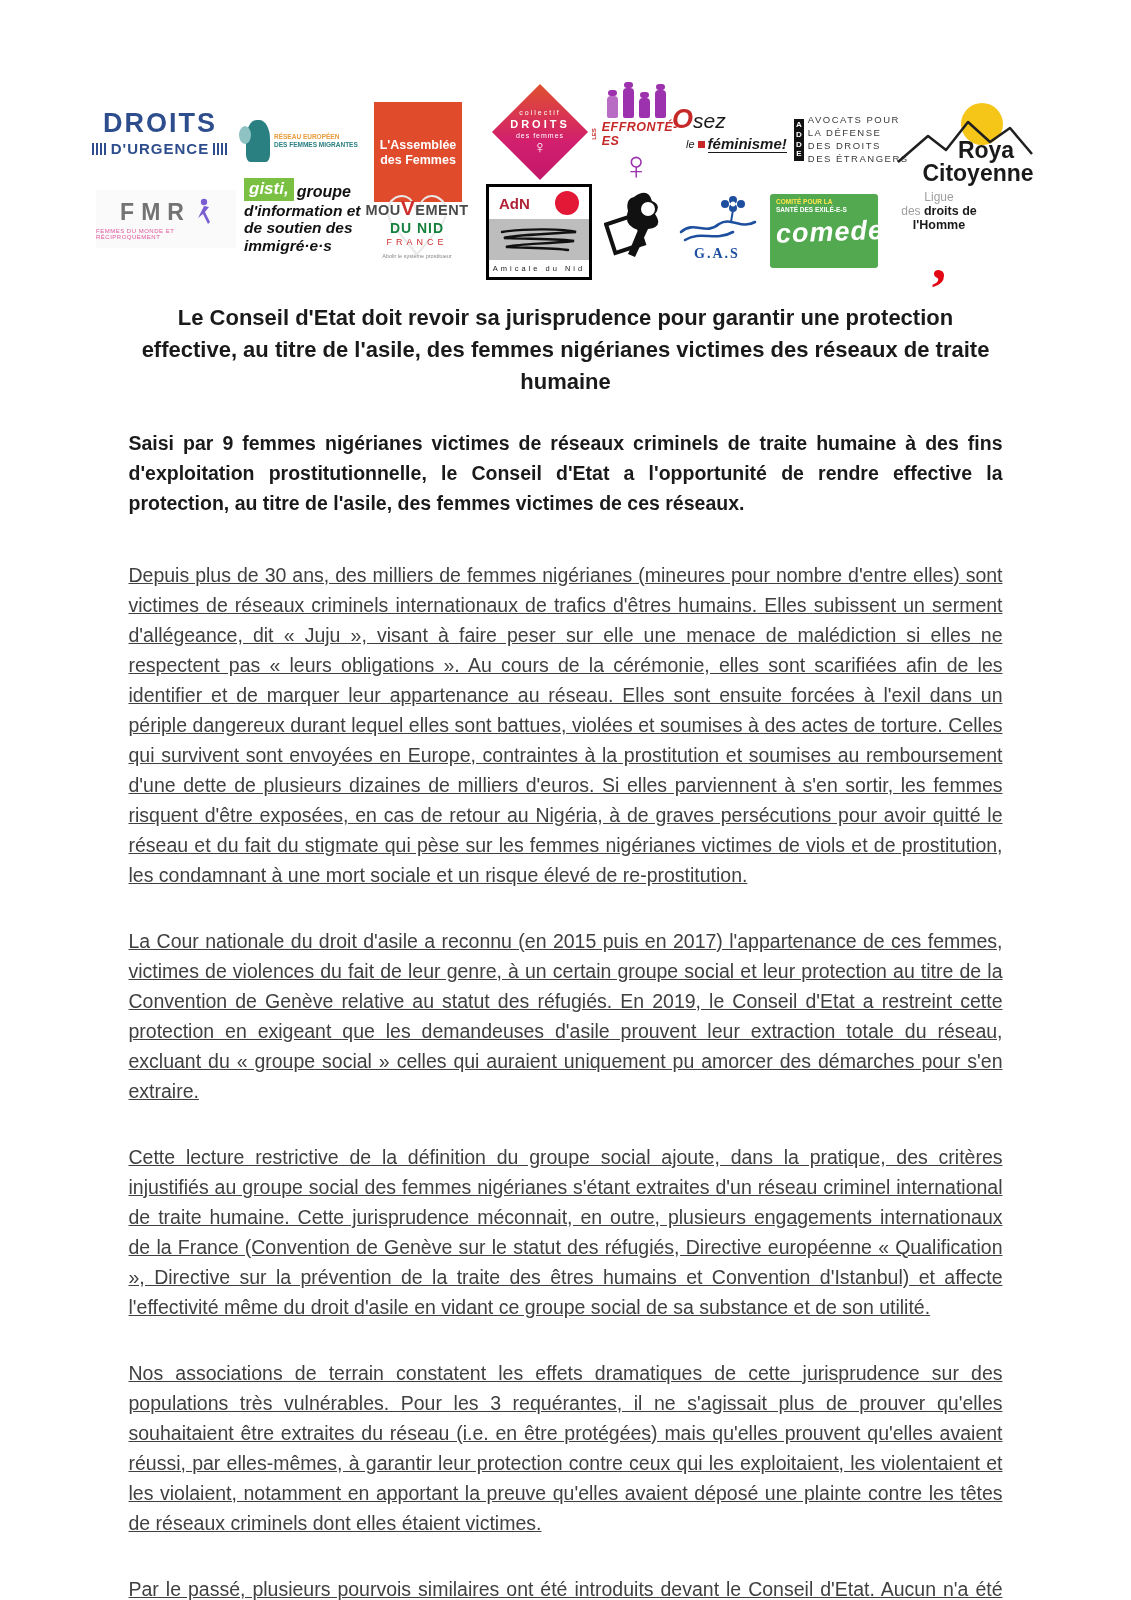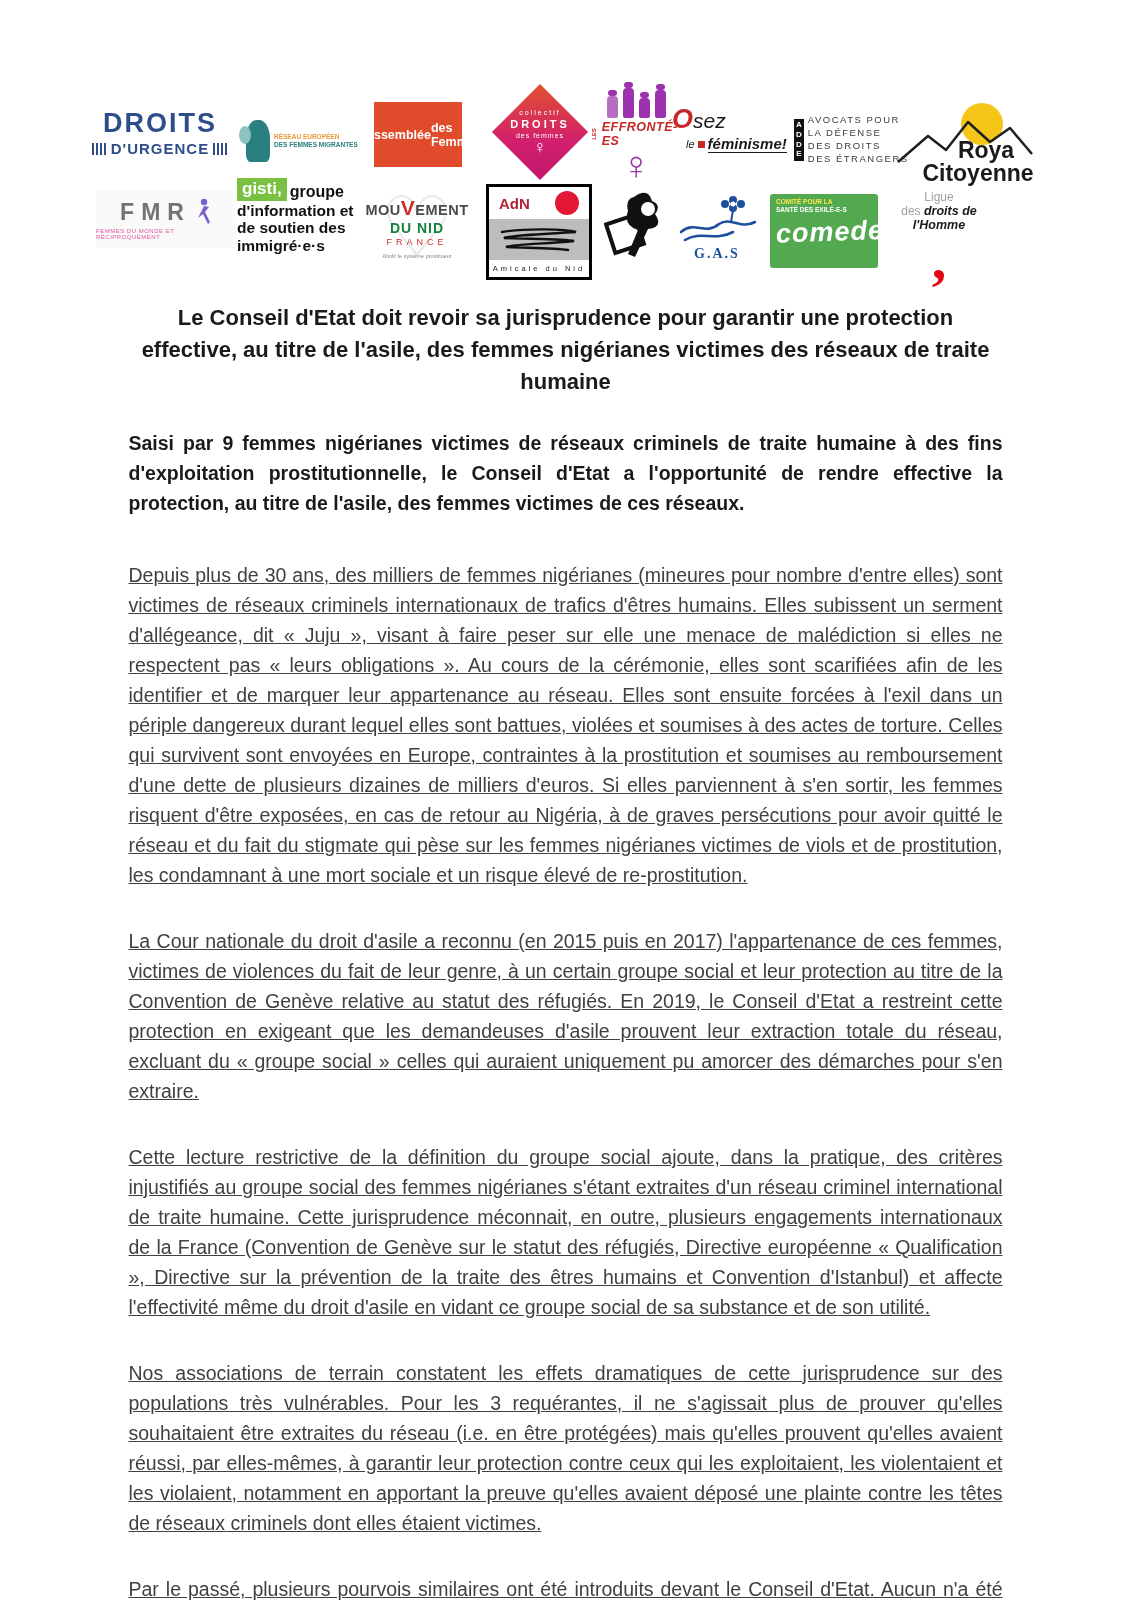--- a/index.html
+++ b/index.html
@@ -20,22 +20,22 @@
   #lg-droits-urgence .hatch{width:20px;height:12px;background:repeating-linear-gradient(90deg,#2e4d8c 0 2px,transparent 2px 4px);}
 
   
   #lg-refm{left:246px;top:120px;width:112px;display:flex;align-items:center;gap:4px;}
   #lg-refm .fig{width:24px;height:42px;background:#2a7f80;border-radius:45% 45% 18% 18%;position:relative;flex:0 0 auto;}
   #lg-refm .fig::before{content:"";position:absolute;left:-7px;top:6px;width:12px;height:18px;background:#8fc3c3;border-radius:50%;}
   #lg-refm .t1{font-size:6.5px;font-weight:700;color:#e89b3a;line-height:1.3;}
   #lg-refm .t2{font-size:6.5px;font-weight:700;color:#2a7f80;line-height:1.3;}
 
   
-  #lg-assemblee{left:374px;top:102px;width:88px;height:65px;background:#e04b2c;color:#fff;
-    display:flex;flex-direction:row;justify-content:center;align-items:center;}
+  #lg-assemblee{left:374px;top:102px;width:88px;height:100px;background:#e04b2c;color:#fff;
+    display:flex;flex-direction:column;justify-content:center;align-items:center;}
   #lg-assemblee .a1{font-weight:700;font-size:12.5px;}
   #lg-assemblee .a2{font-weight:700;font-size:12.5px;margin-top:1px;}
 
   
   #lg-collectif{left:494px;top:86px;width:92px;height:92px;}
   #lg-collectif .diamond{position:absolute;inset:12px;background:linear-gradient(135deg,#e0512e 0%,#d21f6e 60%,#c2186b 100%);transform:rotate(45deg);}
   #lg-collectif .inner{position:absolute;inset:0;display:flex;flex-direction:column;align-items:center;justify-content:center;color:#fff;z-index:2;}
   #lg-collectif .c1{font-size:7px;letter-spacing:2px;}
   #lg-collectif .c2{font-size:11px;font-weight:700;letter-spacing:3px;margin:2px 0;}
   #lg-collectif .c3{font-size:7px;letter-spacing:1px;}
@@ -71,21 +71,21 @@
   
   #lg-roya{left:894px;top:96px;width:142px;height:92px;}
 
   
   #lg-fmr{left:96px;top:190px;width:140px;height:58px;background:#fafafa;display:flex;flex-direction:column;align-items:center;justify-content:center;}
   #lg-fmr .row{display:flex;align-items:center;gap:4px;}
   #lg-fmr .acr{color:#737373;font-weight:800;font-size:23px;letter-spacing:7px;}
   #lg-fmr .sub{color:#e0559b;font-size:6px;letter-spacing:0.5px;margin-top:2px;}
 
   
-  #lg-gisti{left:237px;top:178px;width:122px;height:96px;color:#111;}
+  #lg-gisti{left:244px;top:178px;width:122px;height:96px;color:#111;font-style:italic;}
   #lg-gisti .row1{display:flex;align-items:flex-end;gap:3px;}
   #lg-gisti .box{background:#7ac143;color:#fff;font-weight:800;font-size:17px;padding:1px 5px 2px 5px;}
   #lg-gisti .g1{font-weight:800;font-size:16px;}
   #lg-gisti .glines{font-weight:800;font-size:15.5px;line-height:1.12;margin-top:1px;}
 
   
   #lg-nid{left:358px;top:186px;width:118px;height:90px;text-align:center;position:absolute;}
   #lg-nid .heart{position:absolute;left:50%;top:46%;transform:translate(-50%,-50%);font-size:84px;color:#e9e9e9;z-index:0;line-height:1;}
   #lg-nid .txt{position:relative;z-index:1;padding-top:10px;}
   #lg-nid .m1{font-weight:800;font-size:14.5px;color:#4a4a4a;letter-spacing:0.5px;}
@@ -113,21 +113,21 @@
   #lg-comede{left:770px;top:194px;width:108px;height:74px;background:#52a94f;border-radius:3px;color:#fff;padding:4px 6px;}
   #lg-comede .c1{font-size:6.5px;font-weight:800;color:#ffe84d;line-height:1.3;}
   #lg-comede .c2{font-size:6.5px;font-weight:800;color:#fff;line-height:1.3;}
   #lg-comede .name{font-size:27px;font-weight:800;font-style:italic;letter-spacing:1px;margin-top:2px;transform:rotate(-2deg);}
 
   
   #lg-ldh{left:892px;top:190px;width:94px;height:96px;text-align:center;}
   #lg-ldh .l1{color:#9e9e9e;font-size:12px;}
   #lg-ldh .l2{font-size:12px;}
   #lg-ldh .l2 .gray{color:#9e9e9e;}
-  #lg-ldh .l2 b, #lg-ldh .l3{color:#1a1a1a;font-weight:800;font-size:12.5px;font-style:italic;}
+  #lg-ldh .l2 b, #lg-ldh .l3{color:#1a1a1a;font-weight:800;font-size:12.5px;}
   #lg-ldh .comma{color:#e30613;font-family:"Liberation Serif",serif;font-weight:700;font-size:58px;line-height:0.45;margin-top:14px;}
 
   
   .content{width:874px;margin:0 auto;}
   .doc-title{font-weight:700;font-size:22px;line-height:1.45;text-align:center;color:#1a1a1a;margin:10px 0 30px 0;}
   .lead{font-weight:700;font-size:19.5px;line-height:30px;text-align:justify;margin:0 0 42px 0;color:#1a1a1a;}
   .para{font-size:19.5px;line-height:30px;text-align:justify;margin:0 0 36px 0;color:#404040;text-decoration:underline;}
 </style>
 </head>
 <body>

